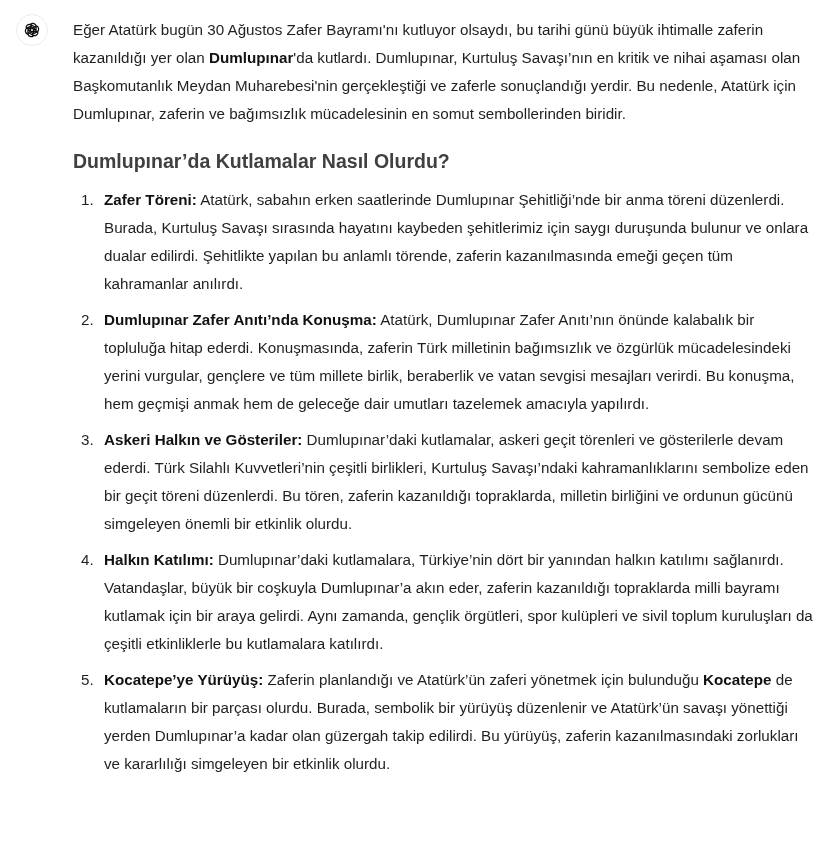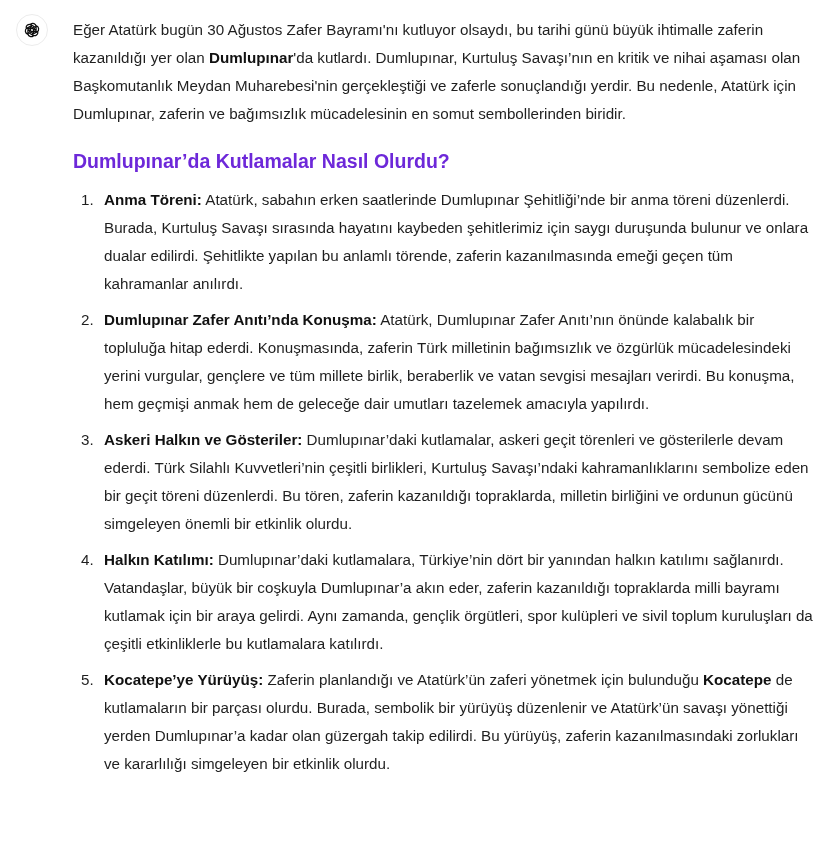--- a/index.html
+++ b/index.html
@@ -52,21 +52,21 @@
     }
     .content strong {
       font-weight: 700;
       color: #111111;
     }
     .section-title {
       margin: 18px 0 10px 0;
       font-size: 19.5px;
       font-weight: 600;
       line-height: 30px;
-      color: #6d28d9;
+      color: #404040;
     }
     ol.items {
       margin: 0;
       padding: 0;
       list-style: none;
     }
     ol.items li {
       position: relative;
       padding-left: 31px;
       margin-bottom: 8px;
@@ -96,21 +96,21 @@
   </div>
 
   <div class="content">
     <p><span>Eğer Atatürk bugün 30 Ağustos Zafer Bayramı'nı kutluyor olsaydı, bu tarihi günü büyük ihtimalle zaferin kazanıldığı yer olan </span><strong>Dumlupınar</strong><span>'da kutlardı. Dumlupınar, Kurtuluş Savaşı’nın en kritik ve nihai aşaması olan Başkomutanlık Meydan Muharebesi'nin gerçekleştiği ve zaferle sonuçlandığı yerdir. Bu nedenle, Atatürk için Dumlupınar, zaferin ve bağımsızlık mücadelesinin en somut sembollerinden biridir.</span></p>
 
     <h3 class="section-title">Dumlupınar’da Kutlamalar Nasıl Olurdu?</h3>
 
     <ol class="items">
       <li>
         <span class="num">1.</span>
-        <strong>Anma Töreni:</strong><span> Atatürk, sabahın erken saatlerinde Dumlupınar Şehitliği’nde bir anma töreni düzenlerdi. Burada, Kurtuluş Savaşı sırasında hayatını kaybeden şehitlerimiz için saygı duruşunda bulunur ve onlara dualar edilirdi. Şehitlikte yapılan bu anlamlı törende, zaferin kazanılmasında emeği geçen tüm kahramanlar anılırdı.</span>
+        <strong>Zafer Töreni:</strong><span> Atatürk, sabahın erken saatlerinde Dumlupınar Şehitliği’nde bir anma töreni düzenlerdi. Burada, Kurtuluş Savaşı sırasında hayatını kaybeden şehitlerimiz için saygı duruşunda bulunur ve onlara dualar edilirdi. Şehitlikte yapılan bu anlamlı törende, zaferin kazanılmasında emeği geçen tüm kahramanlar anılırdı.</span>
       </li>
       <li>
         <span class="num">2.</span>
         <strong>Dumlupınar Zafer Anıtı’nda Konuşma:</strong><span> Atatürk, Dumlupınar Zafer Anıtı’nın önünde kalabalık bir topluluğa hitap ederdi. Konuşmasında, zaferin Türk milletinin bağımsızlık ve özgürlük mücadelesindeki yerini vurgular, gençlere ve tüm millete birlik, beraberlik ve vatan sevgisi mesajları verirdi. Bu konuşma, hem geçmişi anmak hem de geleceğe dair umutları tazelemek amacıyla yapılırdı.</span>
       </li>
       <li>
         <span class="num">3.</span>
         <strong>Askeri Halkın ve Gösteriler:</strong><span> Dumlupınar’daki kutlamalar, askeri geçit törenleri ve gösterilerle devam ederdi. Türk Silahlı Kuvvetleri’nin çeşitli birlikleri, Kurtuluş Savaşı’ndaki kahramanlıklarını sembolize eden bir geçit töreni düzenlerdi. Bu tören, zaferin kazanıldığı topraklarda, milletin birliğini ve ordunun gücünü simgeleyen önemli bir etkinlik olurdu.</span>
       </li>
       <li>

